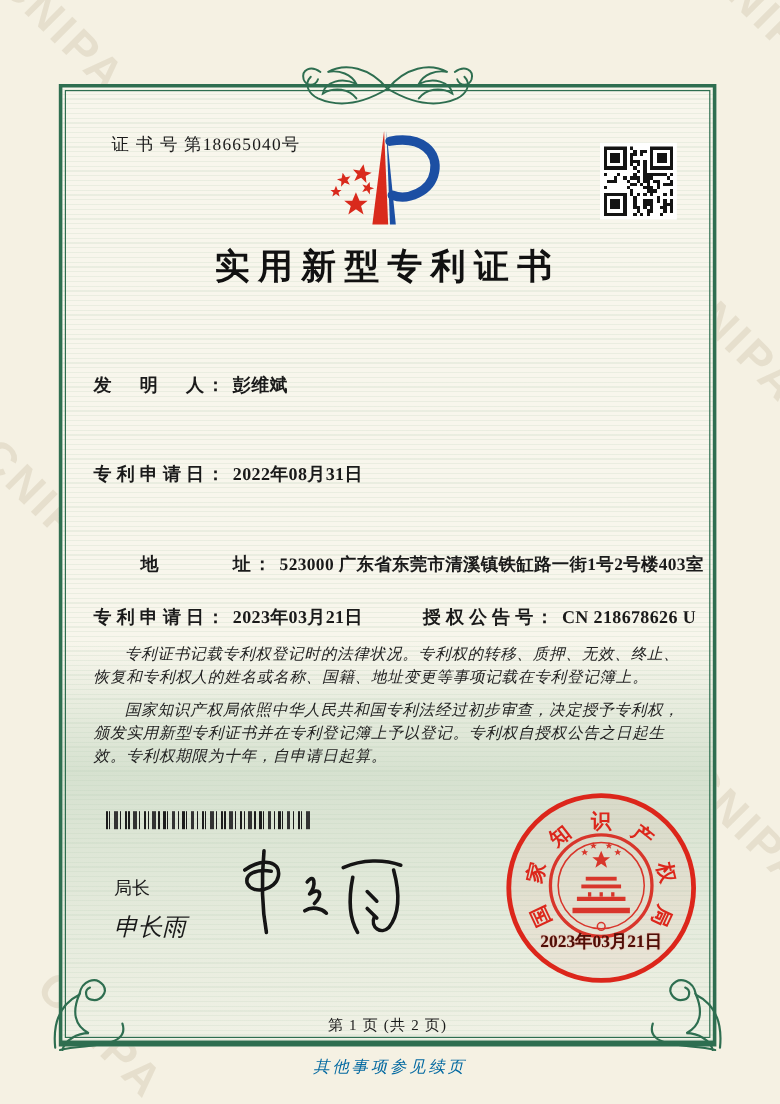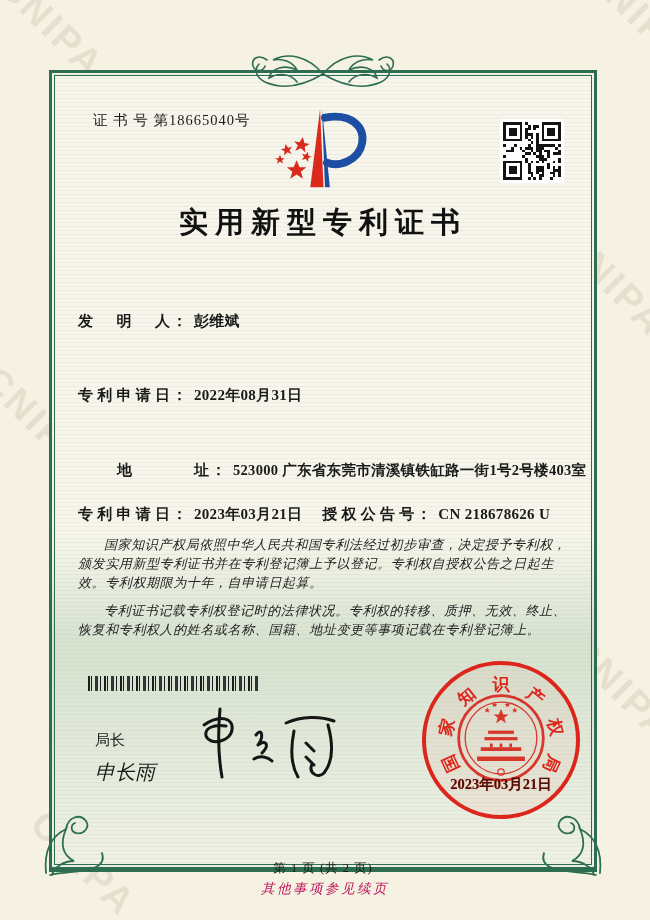--- a/index.html
+++ b/index.html
@@ -43,21 +43,21 @@
     font-size:29px; font-weight:bold; letter-spacing:7px; color:#111;
   }
   
   .field-row{position:absolute; left:26px; white-space:nowrap; font-size:15px; font-weight:700;}
   .field-label{display:inline-block; width:92px; text-align:justify; text-align-last:justify; vertical-align:top;}
   .field-colon{display:inline-block; margin:0 7px 0 2px;}
   .field-value{letter-spacing:0.3px;}
   .row-1{top:195px;} .row-2{top:239px;font-family:Liberation Serif, serif;} .row-3{top:276px;} .row-4{top:313px;}
   .row-5{top:350px;} .row-6{top:388px;margin-left:39px;} .row-7{top:432px;}
   .row-6 .field-value{font-size:14.5px;}
-  .grant-no{margin-left:20px;}
+  .grant-no{margin-left:50px;}
   
   .body-text{position:absolute; left:26px; top:462px; width:494px;}
   .body-text p{
     margin:0 0 9px 0; font-style:italic; font-size:13px; line-height:19px;
     text-indent:2em; letter-spacing:0.6px; color:#222;
   }
   
   .barcode{
     position:absolute; left:36px; top:603px; width:172px; height:15px;
     background-image:repeating-linear-gradient(90deg,
@@ -81,24 +81,24 @@
     position:absolute; left:50%; top:50%; width:22px; height:22px; margin:-11px;
     display:flex; align-items:center; justify-content:center;
     font-size:17px; font-weight:bold; color:#dc261b;
   }
   .seal-emblem{position:absolute; left:50%; top:50%; width:92px; height:92px; margin:-48px 0 0 -46px; opacity:0.92;}
   .seal-date{
     position:absolute; left:0; right:0; top:110px; text-align:center;
     font-size:14.5px; font-weight:bold; color:#4d0f08;
     text-shadow:0 0 1px rgba(220,38,27,0.6);
   }
-  .page-num{position:absolute; left:0; right:0; top:773px; text-align:center; font-size:12.5px; letter-spacing:1px;margin-top:14px;}
+  .page-num{position:absolute; left:0; right:0; top:773px; text-align:center; font-size:12.5px; letter-spacing:1px;}
   .bottom-note{
     position:absolute; left:0; right:0; top:880px; text-align:center;
-    font-size:13.5px; font-style:italic; letter-spacing:2.5px; color:#be185d;
+    font-size:13.5px; font-style:italic; letter-spacing:2.5px; color:#0369a1;
   }
   .green-stroke{stroke:#2e6e50; fill:none; stroke-linecap:round;}
 </style>
 </head>
 <body>
 
 <div class="page">
 
   <span class="wm" style="left:-14px; top:4px;">CNIPA</span>
   <span class="wm" style="left:572px; top:-8px;">CNIPA</span>
@@ -289,22 +289,22 @@
       <span class="field-label">专利申请日</span><span class="field-colon">：</span><span class="field-value">2022年08月31日</span>
     </div>
     <div class="field-row row-6">
       <span class="field-label">地址</span><span class="field-colon">：</span><span class="field-value">523000 广东省东莞市清溪镇铁缸路一街1号2号楼403室</span>
     </div>
     <div class="field-row row-7">
       <span><span class="field-label">专利申请日</span><span class="field-colon">：</span><span class="field-value">2023年03月21日</span></span><span class="grant-no"><span class="field-label">授权公告号</span><span class="field-colon">：</span><span class="field-value">CN 218678626 U</span></span>
     </div>
 
     <div class="body-text">
+      <p>专利证书记载专利权登记时的法律状况。专利权的转移、质押、无效、终止、恢复和专利权人的姓名或名称、国籍、地址变更等事项记载在专利登记簿上。</p>
       <p>国家知识产权局依照中华人民共和国专利法经过初步审查，决定授予专利权，颁发实用新型专利证书并在专利登记簿上予以登记。专利权自授权公告之日起生效。专利权期限为十年，自申请日起算。</p>
-      <p>专利证书记载专利权登记时的法律状况。专利权的转移、质押、无效、终止、恢复和专利权人的姓名或名称、国籍、地址变更等事项记载在专利登记簿上。</p>
     </div>
 
     <div class="barcode"></div>
     <div class="signer-title">局长</div>
     <div class="signer-name">申长雨</div>
 
     <svg class="signature" width="170" height="85" viewBox="0 0 170 85">
       <g stroke="#151515" stroke-width="3" fill="none" stroke-linecap="round" stroke-linejoin="round">
         <path d="M32,8 C30,30 30,54 34,76"></path>
         <path d="M16,24 C32,13 46,17 44,29 C42,41 22,45 18,35 C16,27 26,23 38,25"></path>

